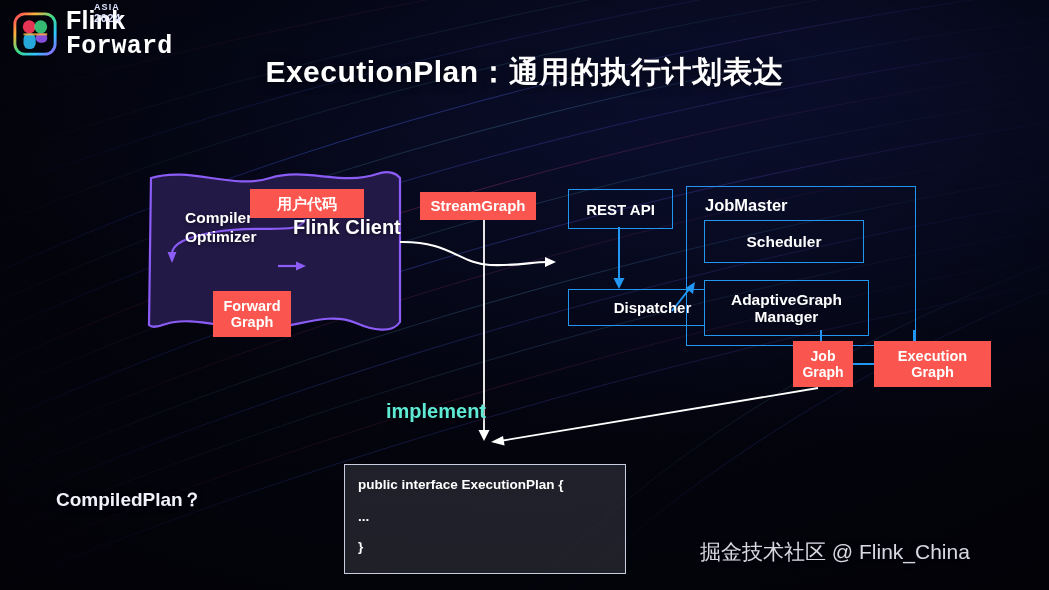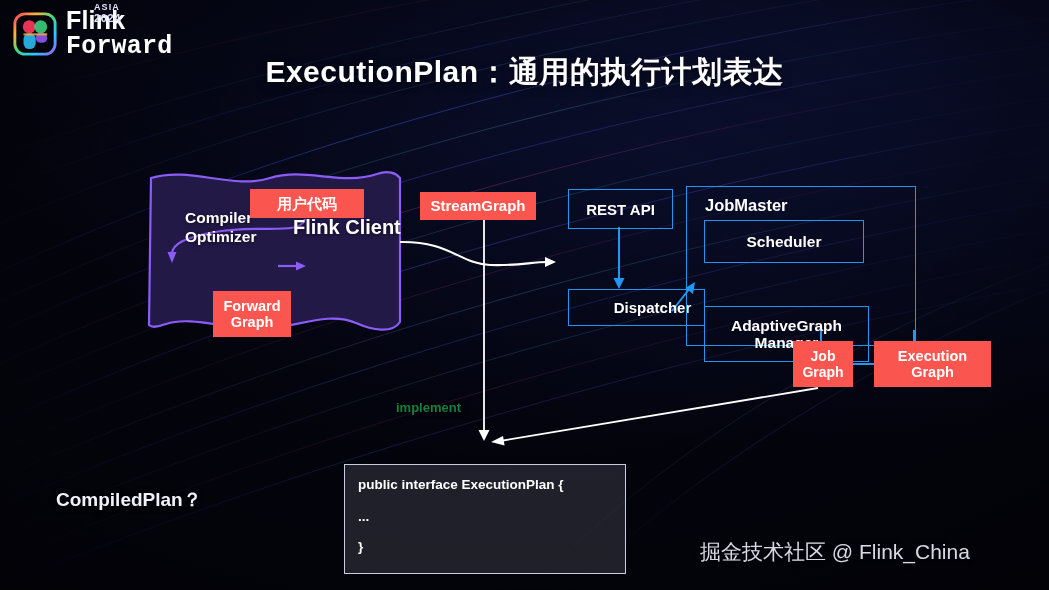--- a/index.html
+++ b/index.html
@@ -71,36 +71,36 @@
   .jm-box{
     position:absolute;border:1.6px solid #2196f3;color:#fff;
     display:flex;align-items:center;justify-content:center;text-align:center;
     font-weight:700;line-height:17px;
   }
   .box-rest{left:568px;top:189px;width:103px;height:38px;font-size:15px;}
   .box-disp{left:568px;top:289px;width:103px;height:35px;font-size:15px;padding-left:32px;}
   .box-jobmaster{left:686px;top:186px;width:228px;height:158px;display:block;}
   .jobmaster-title{position:absolute;left:18px;top:10px;color:#fff;font-size:16.5px;font-weight:700;}
   .box-sched{left:704px;top:220px;width:158px;height:41px;font-size:15.5px;}
-  .box-agm{left:704px;top:280px;width:163px;height:54px;font-size:15.5px;margin-top:26px;}
+  .box-agm{left:704px;top:280px;width:163px;height:54px;font-size:15.5px;}
 
   
   .codebox{
     position:absolute;left:344px;top:464px;width:280px;height:108px;
     background:rgba(225,230,245,.13);
     border:1.4px solid #c8cde0;
   }
   .codebox .cl{position:absolute;color:#ffffff;font-size:13.5px;font-weight:600;white-space:pre;}
   .cl1{left:13px;top:12px;}
   .cl2{left:13px;top:44px;}
   .cl3{left:13px;top:74px;}
 
   
   .implement-lbl{
-    position:absolute;left:396px;top:400px;color:#15803d;font-size:13px;font-weight:600;
+    position:absolute;left:386px;top:400px;color:#5eead4;font-size:20px;font-weight:600;
     text-shadow:0 1px 4px rgba(0,0,0,.6);
   }
   .compiledplan{
     position:absolute;left:56px;top:487px;color:#f1f2fb;font-size:19px;font-weight:600;
     text-shadow:0 1px 6px rgba(0,0,0,.6);
   }
   .watermark{
     position:absolute;left:700px;top:538px;color:#e9ecf5;font-size:21px;font-weight:500;
     opacity:.92;text-shadow:0 1px 6px rgba(0,0,0,.5);white-space:nowrap;
   }

